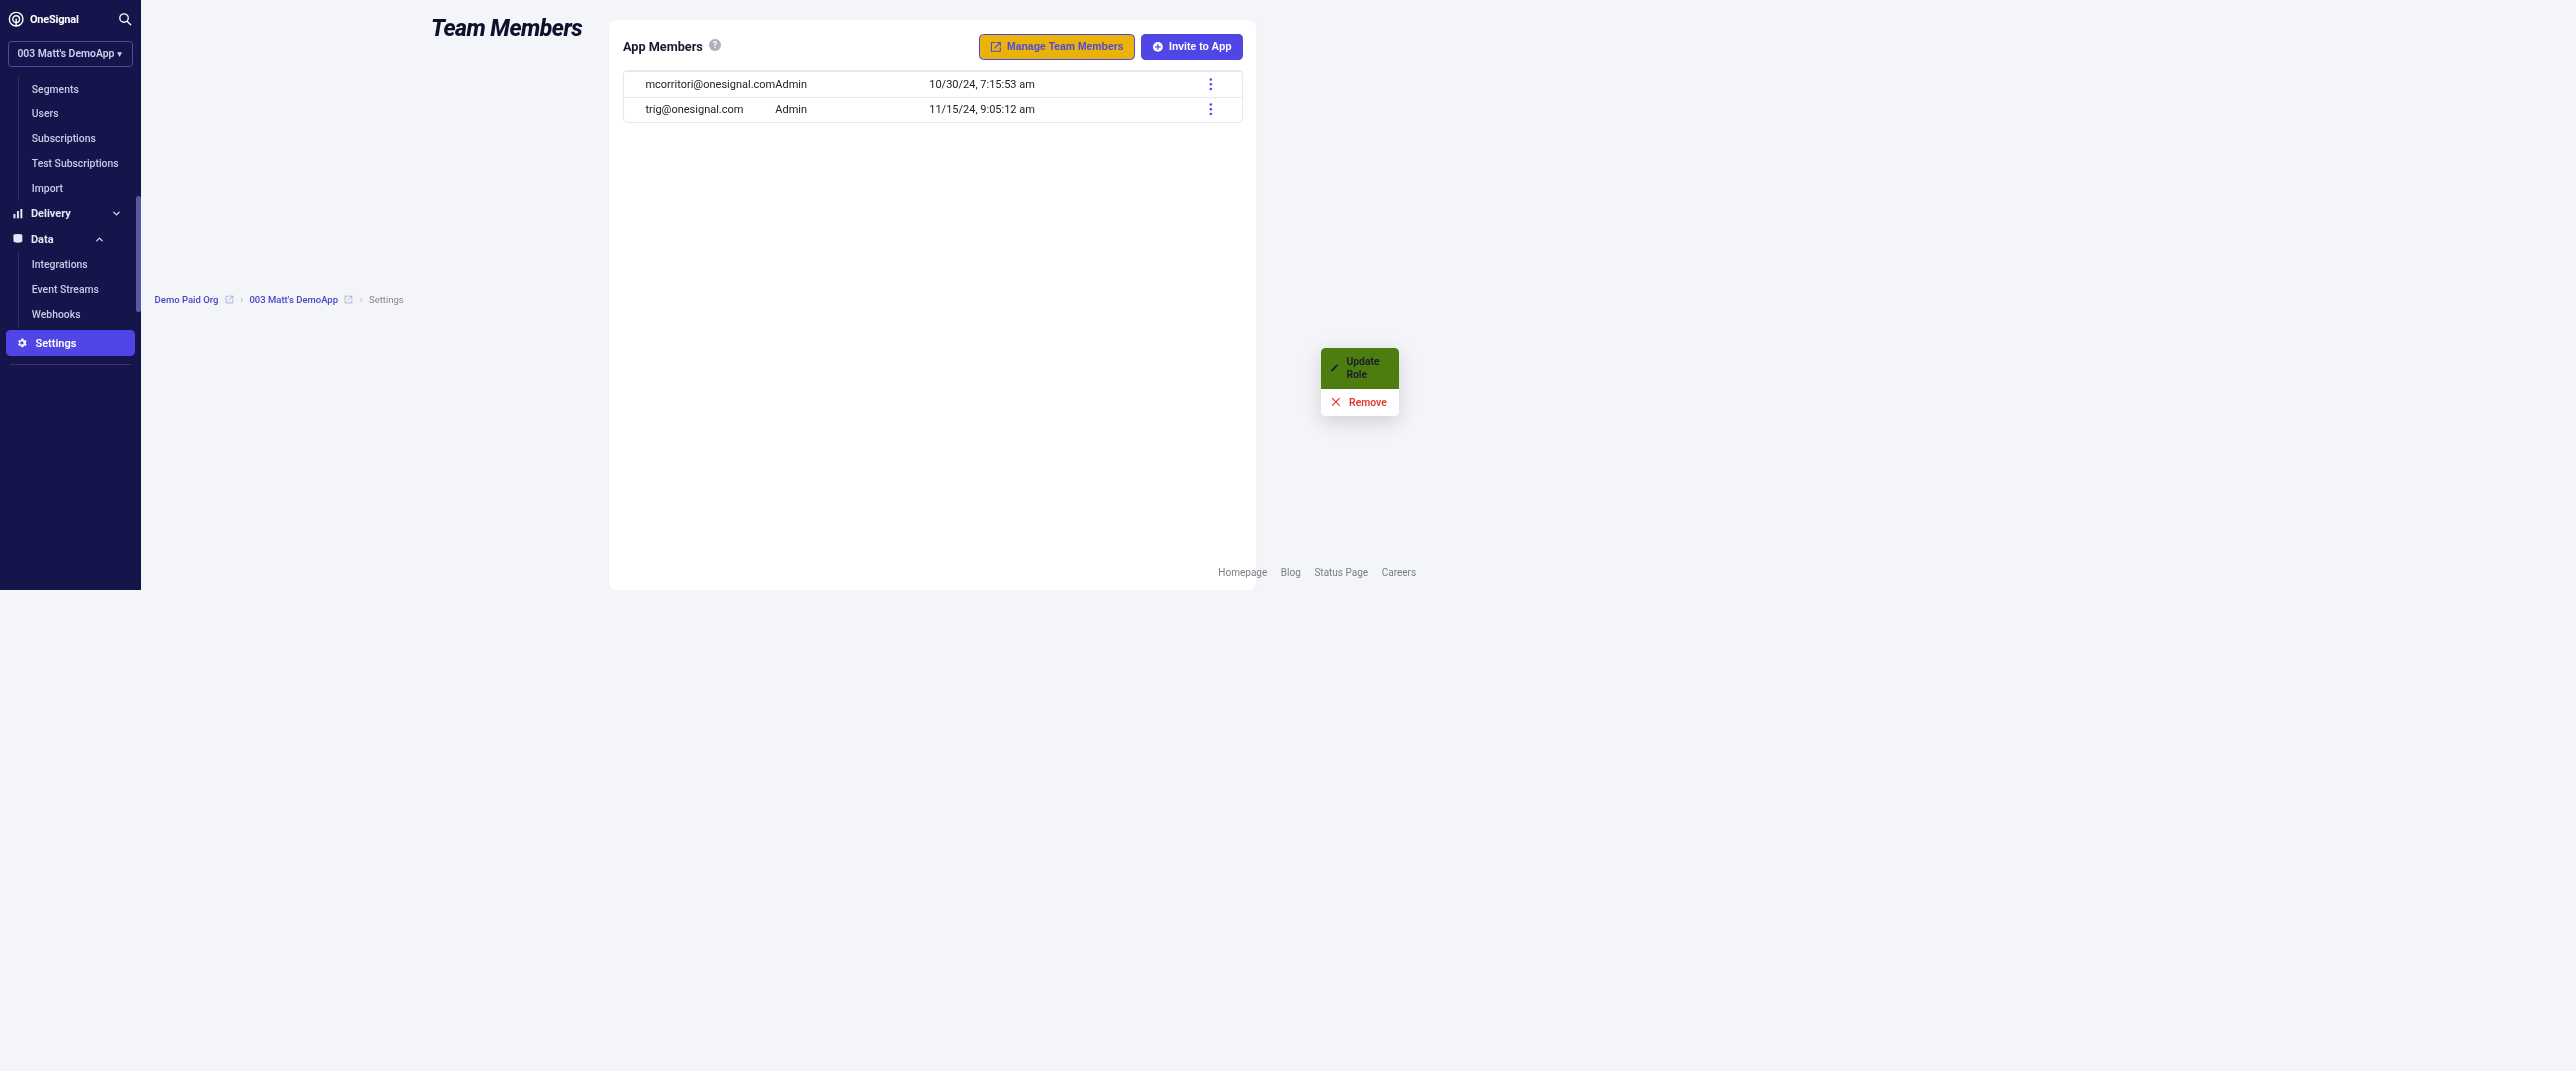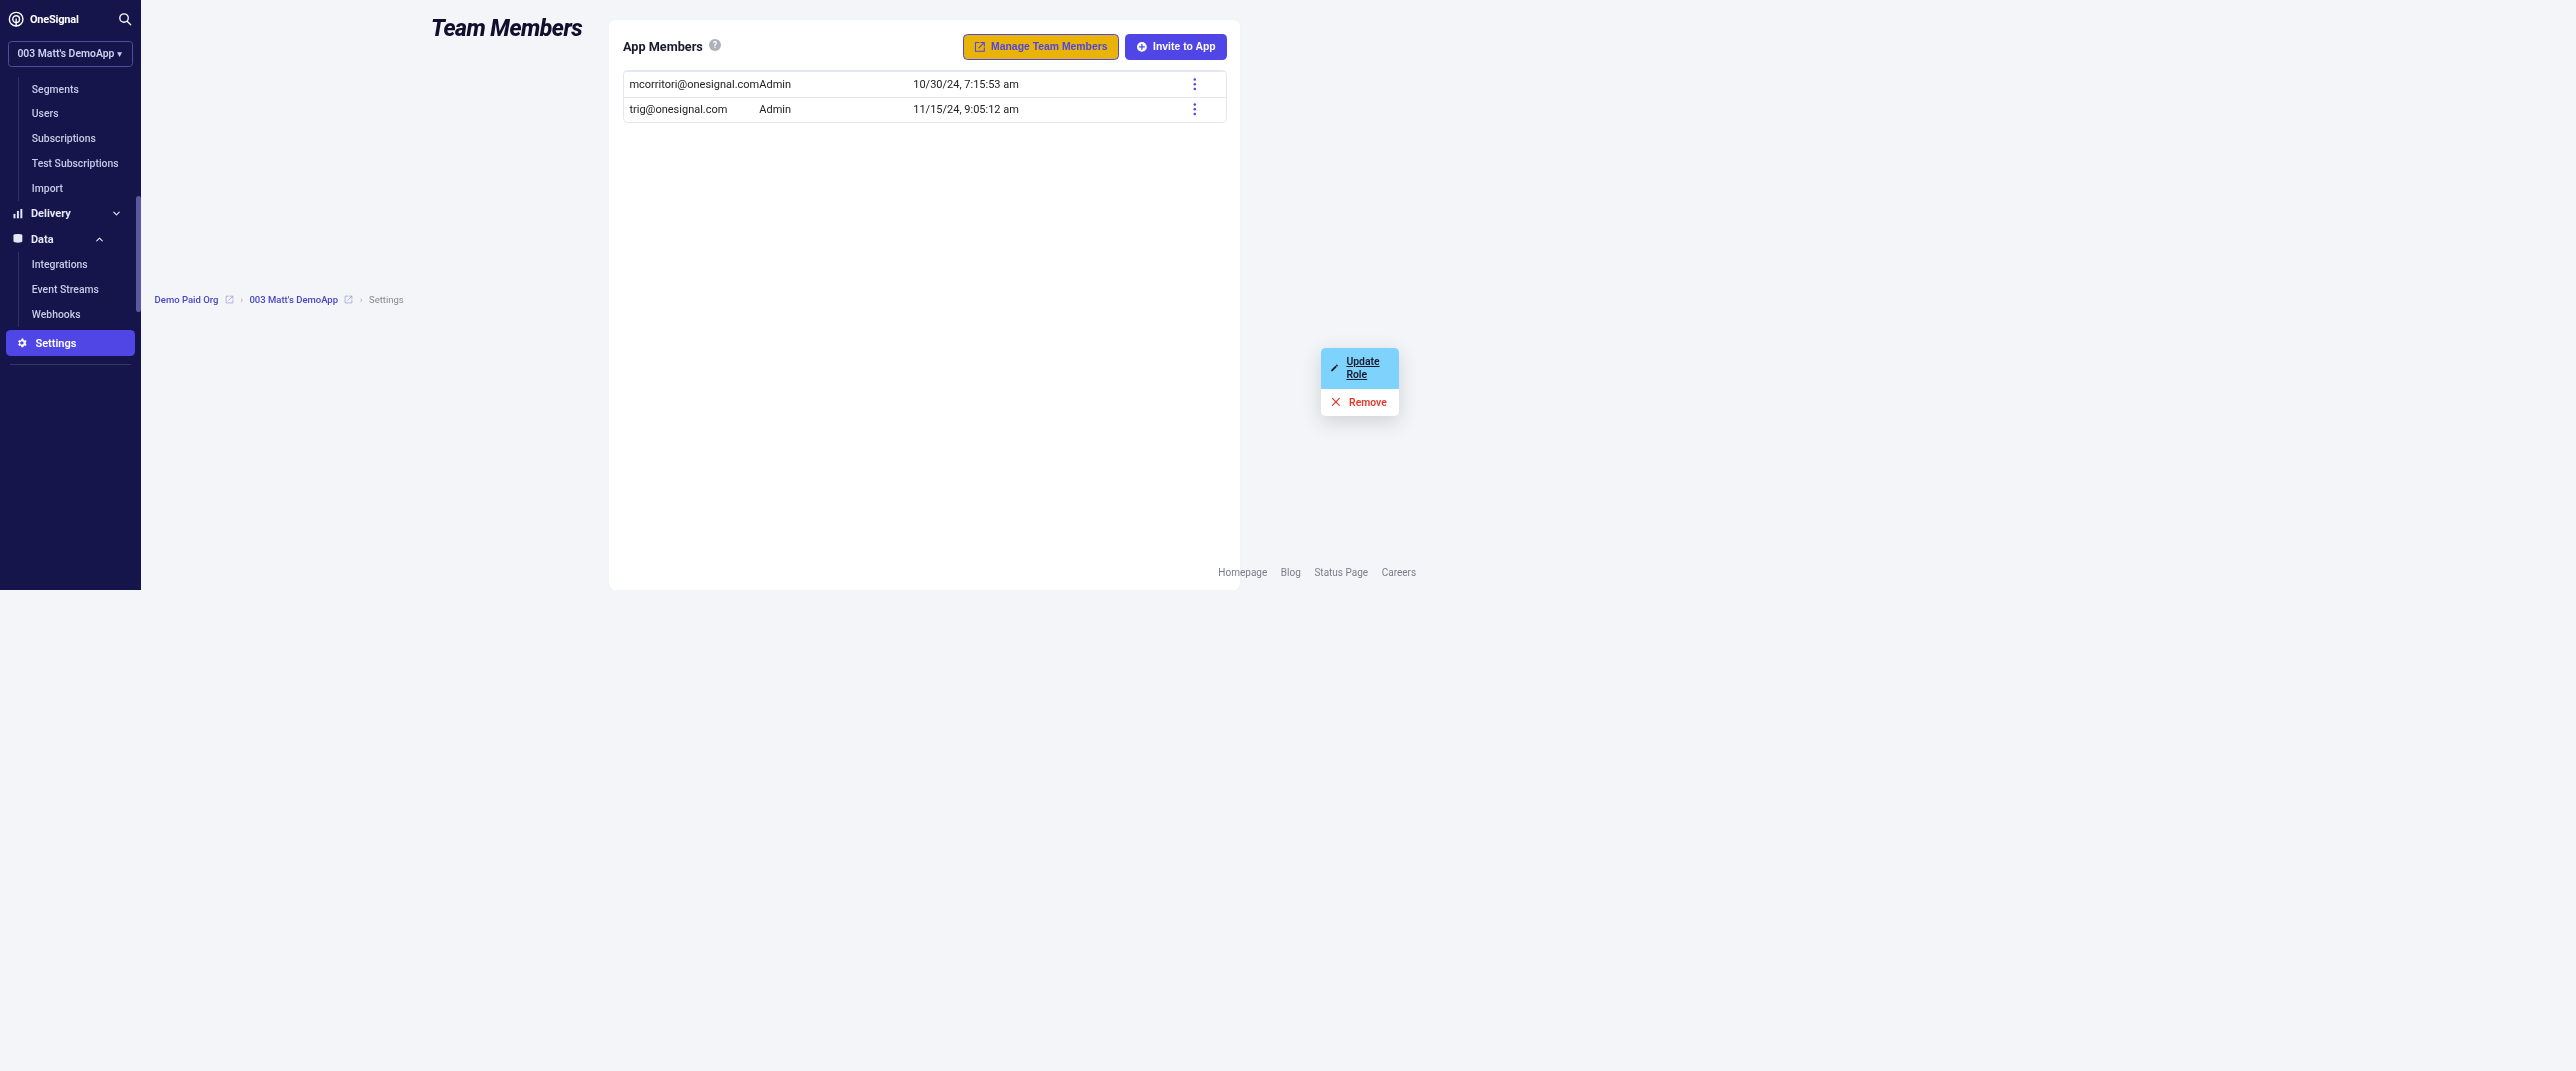--- a/index.html
+++ b/index.html
@@ -183,21 +183,21 @@
     }
     .thead > div, .trow > div { padding-left: 0; }
     .thead > div:first-child, .trow > div:first-child { padding-left: 0; }
     .trow {
       font-size: 11px;
       color: #222;
       height: 25.4px;
       border-top: 0.9px solid #e5e7ef;
       position: relative;
     }
-    .cell-member { padding-left: 0; }
+    .cell-member { padding-left: 0; margin-left: 16px; }
     .kebab {
       width: 20px; height: 20px;
       display: inline-flex; align-items: center; justify-content: center;
       color: #4f46e5;
       cursor: pointer;
       font-size: 12.7px;
       font-weight: 700;
     }
     
     .popup {
@@ -213,21 +213,21 @@
     }
     .popup-item {
       display: flex;
       align-items: center;
       gap: 7.3px;
       padding: 7.3px 9px;
       font-size: 10.4px;
       font-weight: 600;
       cursor: pointer;
     }
-    .popup-item.highlight { background: #7dd3fc; color: #1a1a2e; text-decoration: underline; }
+    .popup-item.highlight { background: #4d7c0f; color: #1a1a2e; }
     .popup-item.danger { color: #e23b2e; }
     
     .footer {
       position: absolute;
       bottom: 11.8px;
       right: 0;
       width: calc(100% - 141px);
       display: flex;
       justify-content: flex-end;
       gap: 13.6px;

